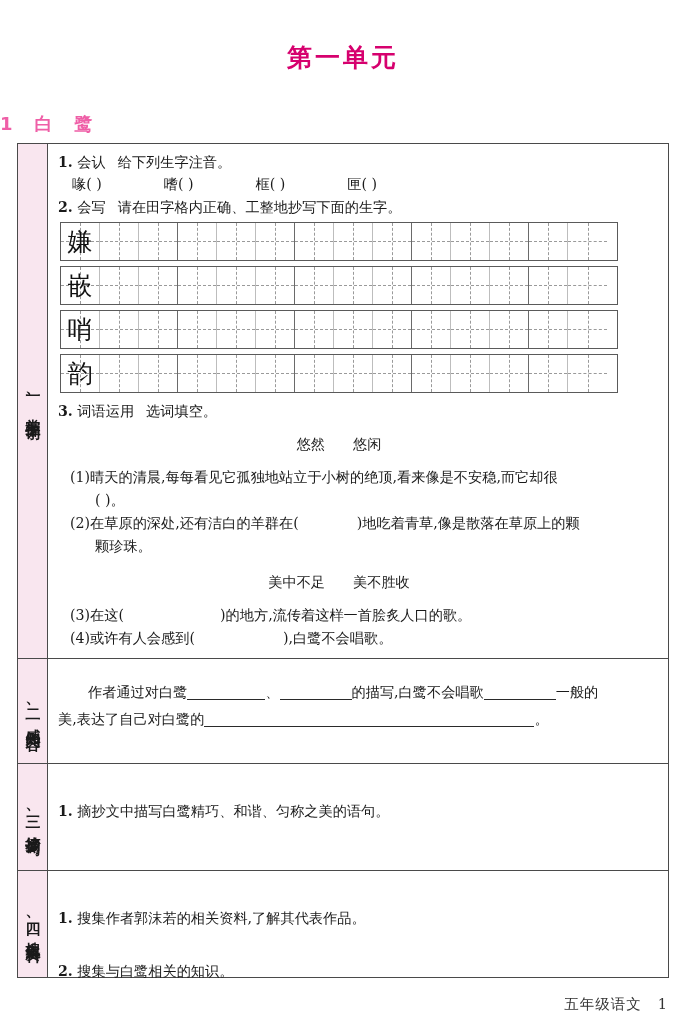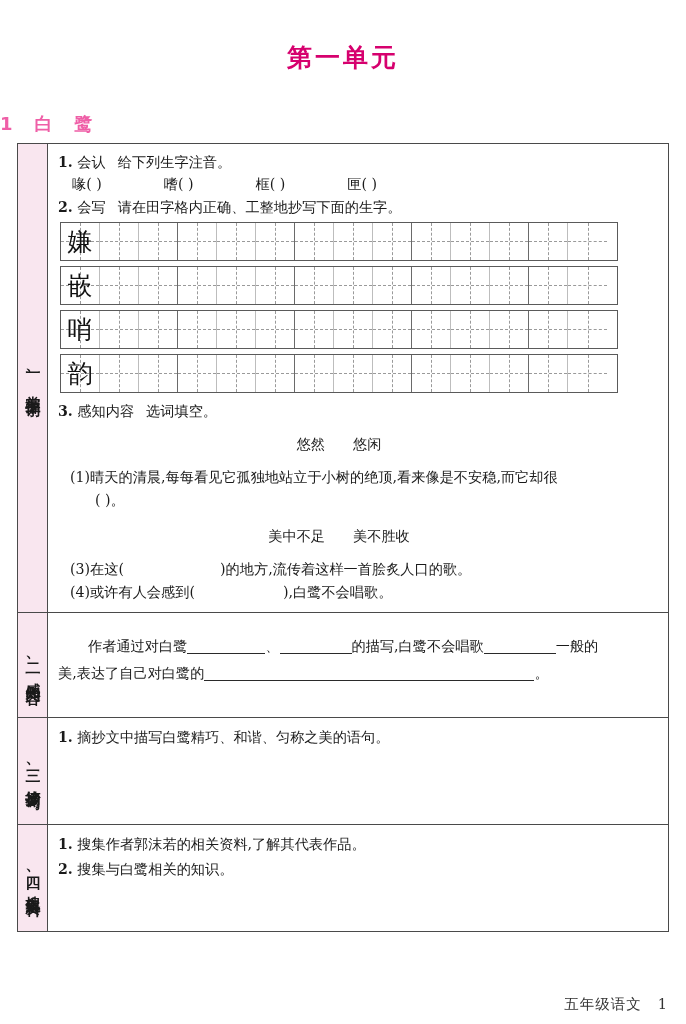--- a/index.html
+++ b/index.html
@@ -124,20 +124,21 @@
   .para .indent2 { display: inline-block; width: 30px; }
 
   .ul-s { display: inline-block; width: 78px; border-bottom: 1px solid #2a2a2a; vertical-align: -3px; }
   .ul-m { display: inline-block; width: 72px; border-bottom: 1px solid #2a2a2a; vertical-align: -3px; }
   .ul-l { display: inline-block; width: 330px; border-bottom: 1px solid #2a2a2a; vertical-align: -3px; }
 
   .item-line {
     font-size: 14.2px;
     line-height: 1.72;
     white-space: nowrap;
+    margin-top: 28px;
   }
 
   
   .grid-wrap { padding: 3px 0 2px 2px; }
   .grid-row {
     display: flex;
     border: 1.3px solid #5a5a5a;
     width: 558px;
     height: 39px;
     box-sizing: border-box;
@@ -292,32 +293,36 @@
             <div class="cell"></div>
             <div class="cell"></div>
             <div class="cell major"></div>
             <div class="cell"></div>
             <div class="cell"></div>
           </div>
         </div>
 
       <div class="qline" style="padding-top:5px;">
         <span class="qnum">3.</span>
-        <span>感知内容</span><span class="gap-sm"></span><span>选词填空。</span>
+        <span>词语运用</span><span class="gap-sm"></span><span>选词填空。</span>
       </div>
 
       <div class="choice-row">
         <span class="w2">悠然</span><span class="w2">悠闲</span>
       </div>
 
       <div class="sub">
         <span>(1)</span><span>晴天的清晨,每每看见它孤独地站立于小树的绝顶,看来像是不安稳,而它却很</span>
         <span class="ind">(           )。</span>
       </div>
 
+      <div class="sub">
+        <span>(2)</span><span>在草原的深处,还有洁白的羊群在(</span><span style="display:inline-block;width:58px;"></span><span>)地吃着青草,像是散落在草原上的颗</span>
+        <span class="ind">颗珍珠。</span>
+      </div>
 
       <div class="choice-row" style="padding-top:2px;">
         <span class="w2">美中不足</span><span class="w2">美不胜收</span>
       </div>
 
       <div class="sub">
         <span>(3)</span><span>在这(</span><span style="display:inline-block;width:96px;"></span><span>)的地方,流传着这样一首脍炙人口的歌。</span>
       </div>
 
       <div class="sub">

